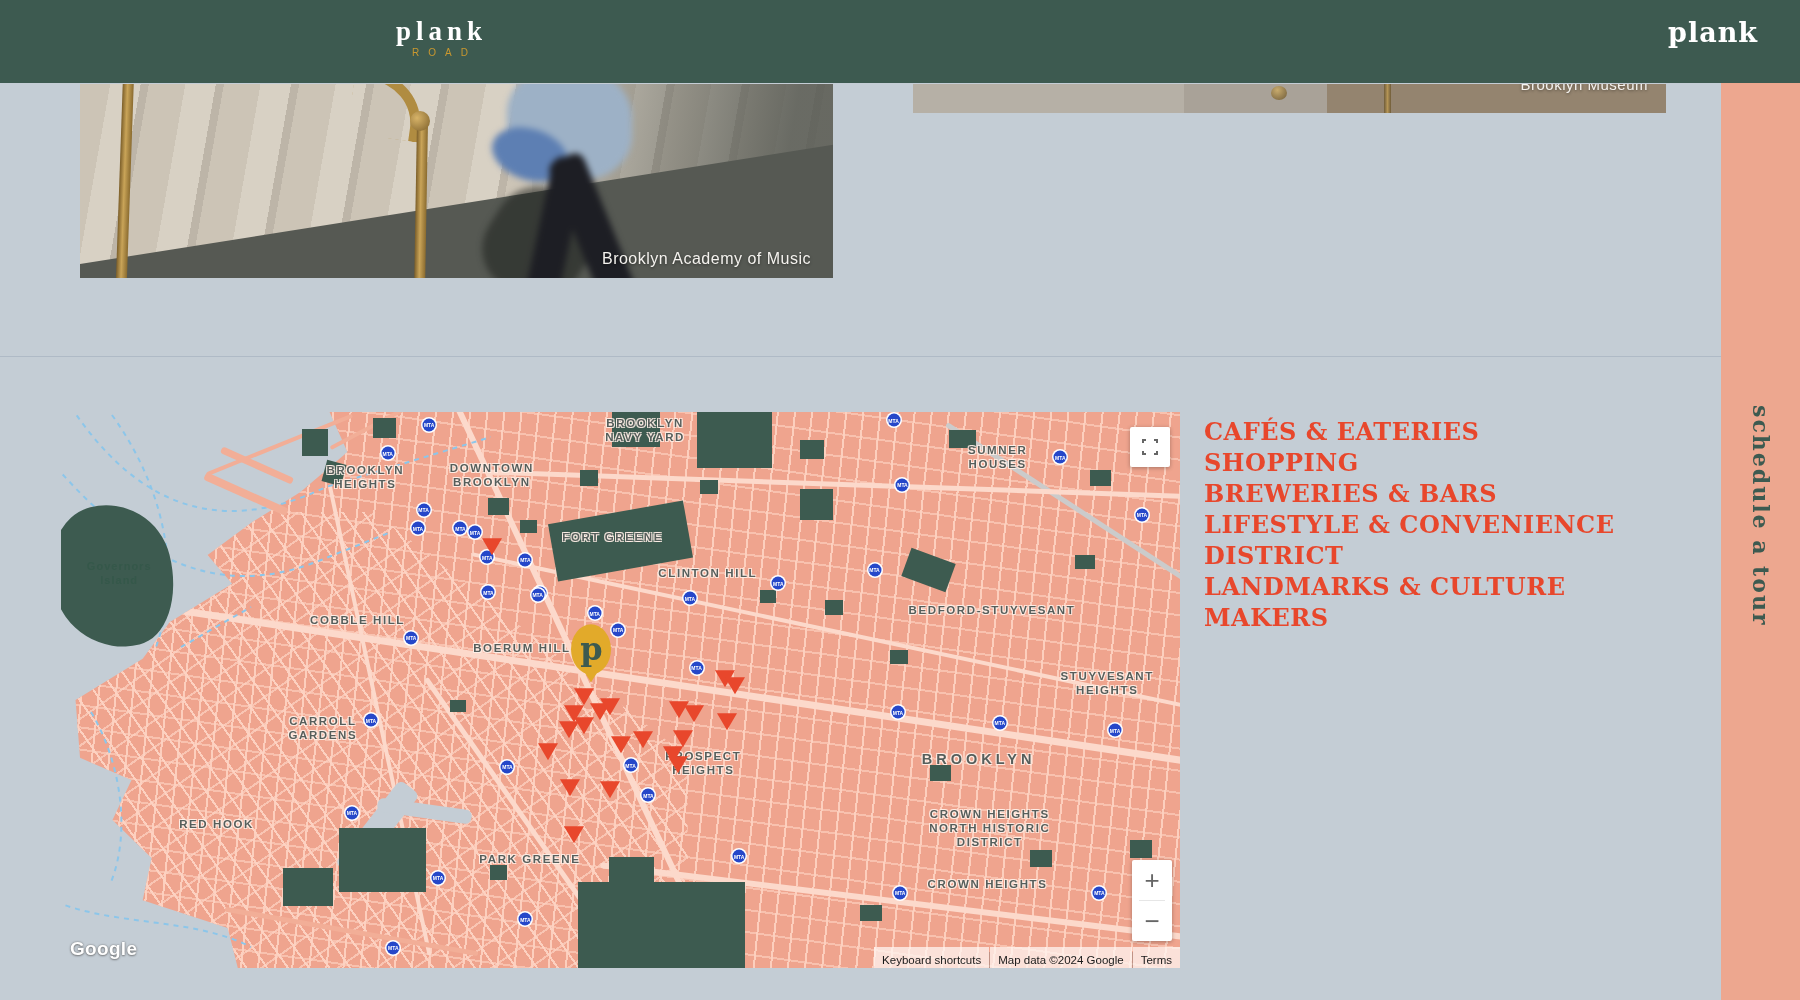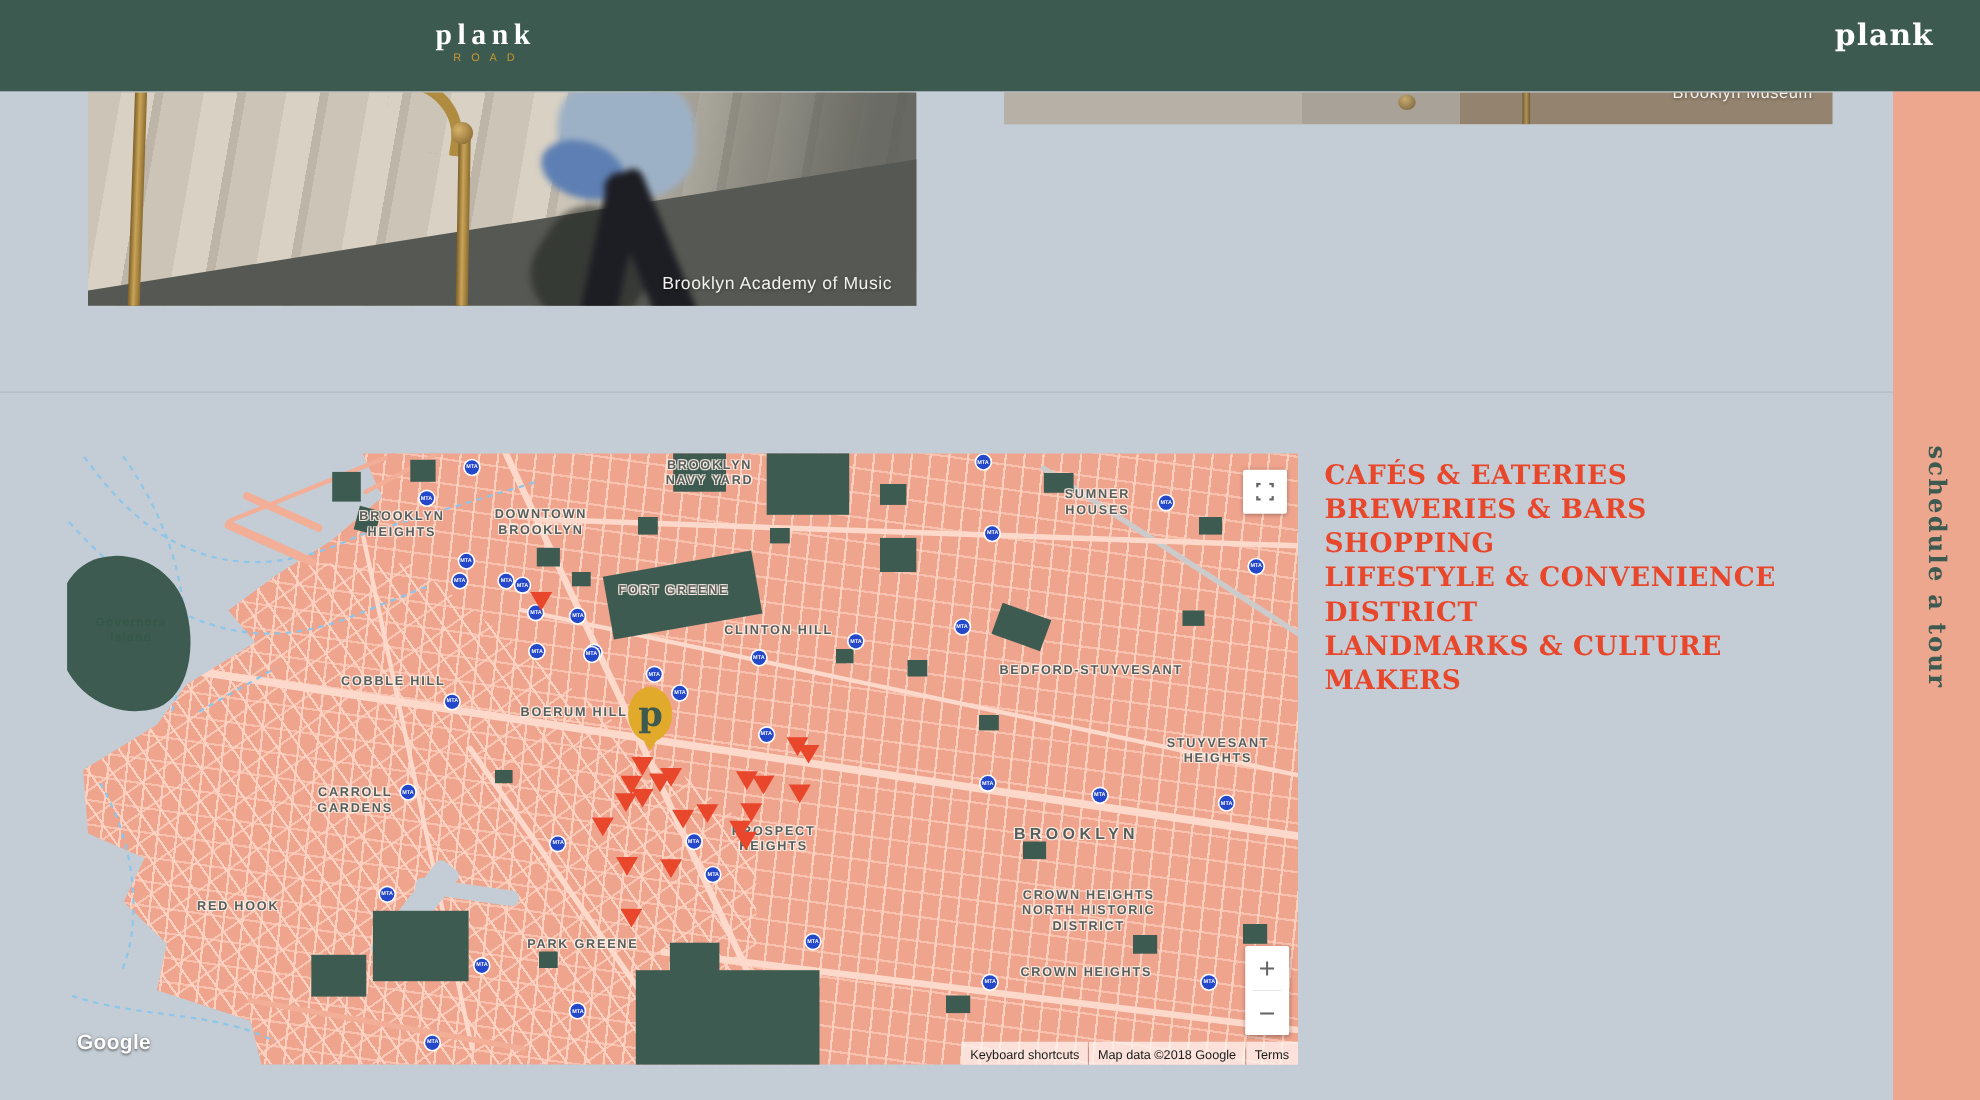--- a/index.html
+++ b/index.html
@@ -311,30 +311,30 @@
   </button>
   <div class="zoomctl">
     <button>+</button>
     <div class="zdiv"></div>
     <button>−</button>
   </div>
   <div class="glogo">Google</div>
   <div class="attrib">
     <span>Keyboard shortcuts</span>
     <div class="sep"></div>
-    <span>Map data ©2018 Google</span>
+    <span>Map data ©2024 Google</span>
     <div class="sep"></div>
     <span>Terms</span>
   </div>
 </div>
 
 <ul class="categories" id="category-list">
     <li>CAFÉS &amp; EATERIES</li>
+    <li>SHOPPING</li>
     <li>BREWERIES &amp; BARS</li>
-    <li>SHOPPING</li>
     <li>LIFESTYLE &amp; CONVENIENCE</li>
     <li>DISTRICT</li>
     <li>LANDMARKS &amp; CULTURE</li>
     <li>MAKERS</li>
   </ul>
 
 <aside class="tour-tab">
   <span>schedule a tour</span>
 </aside>
 

